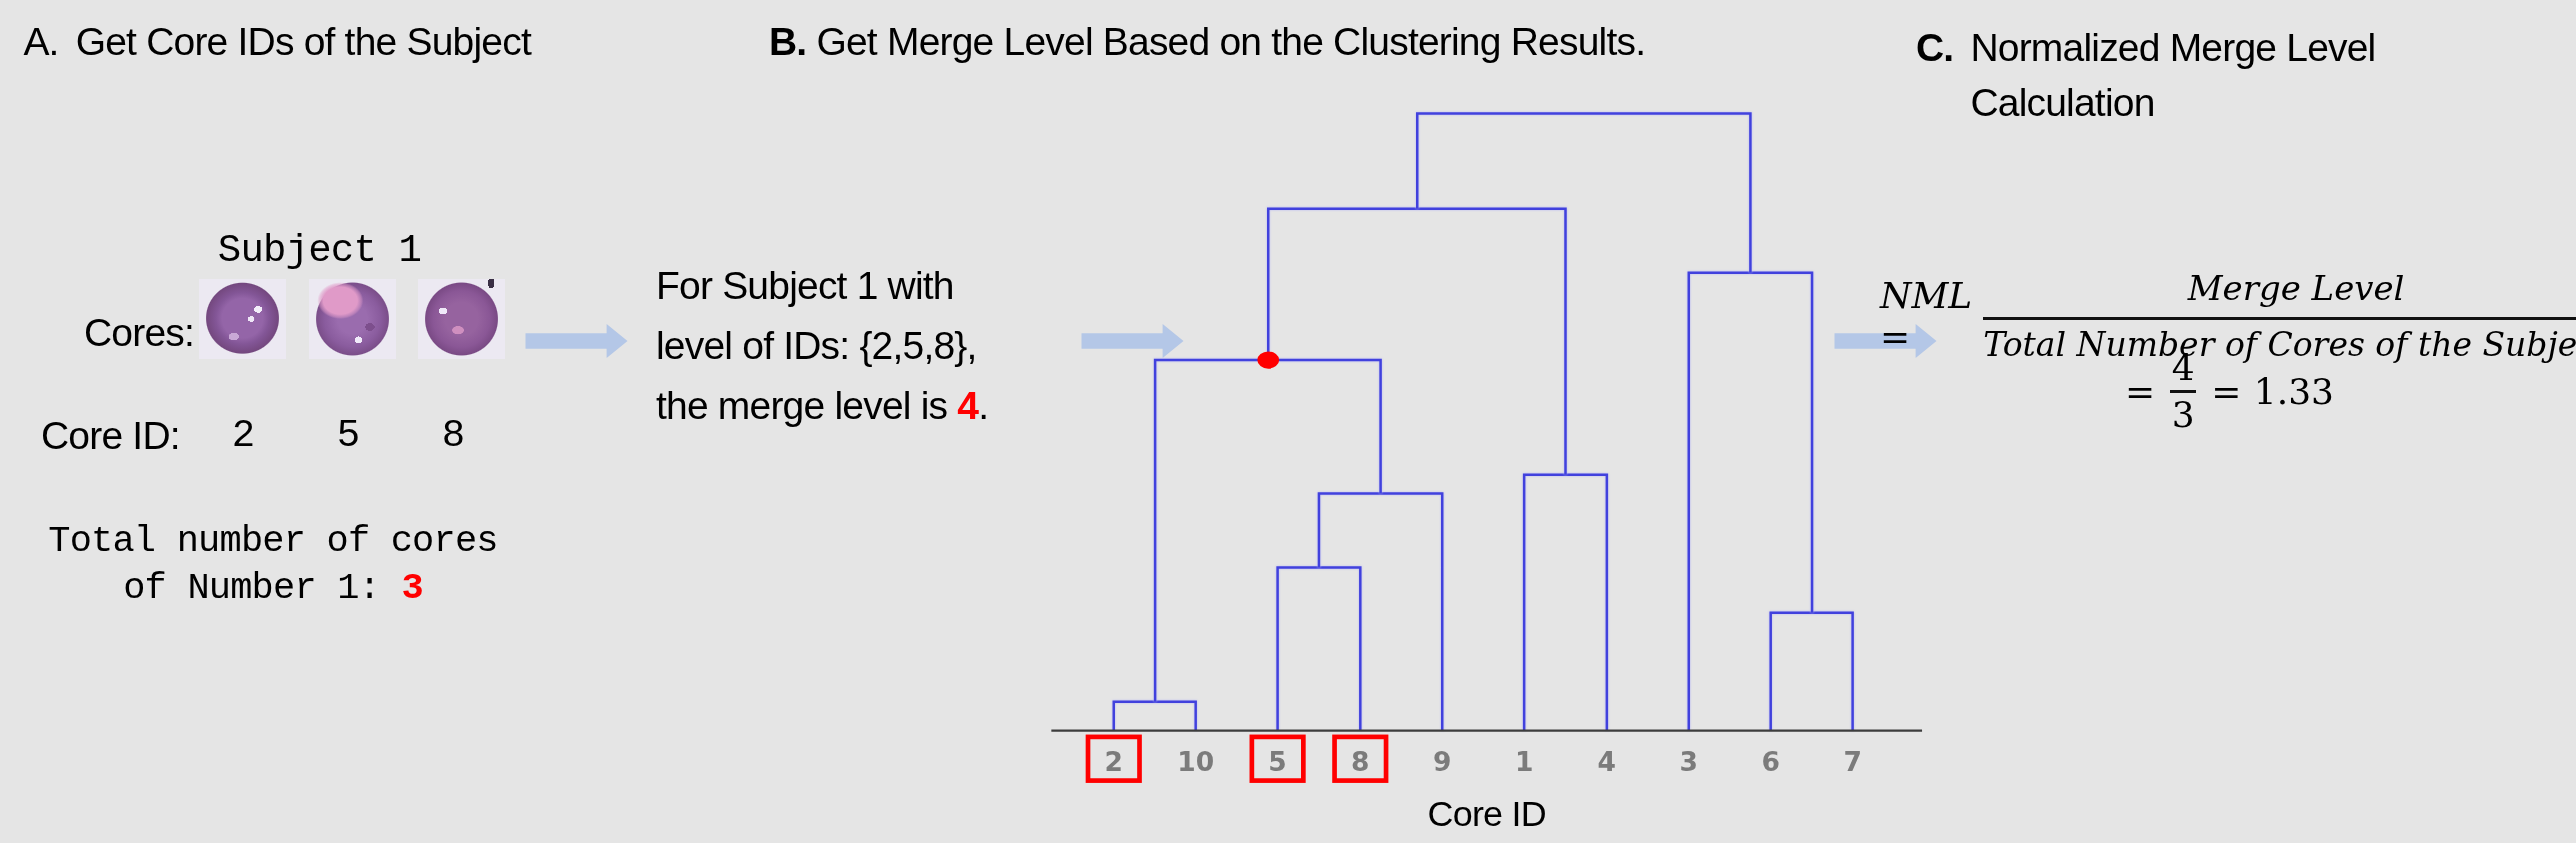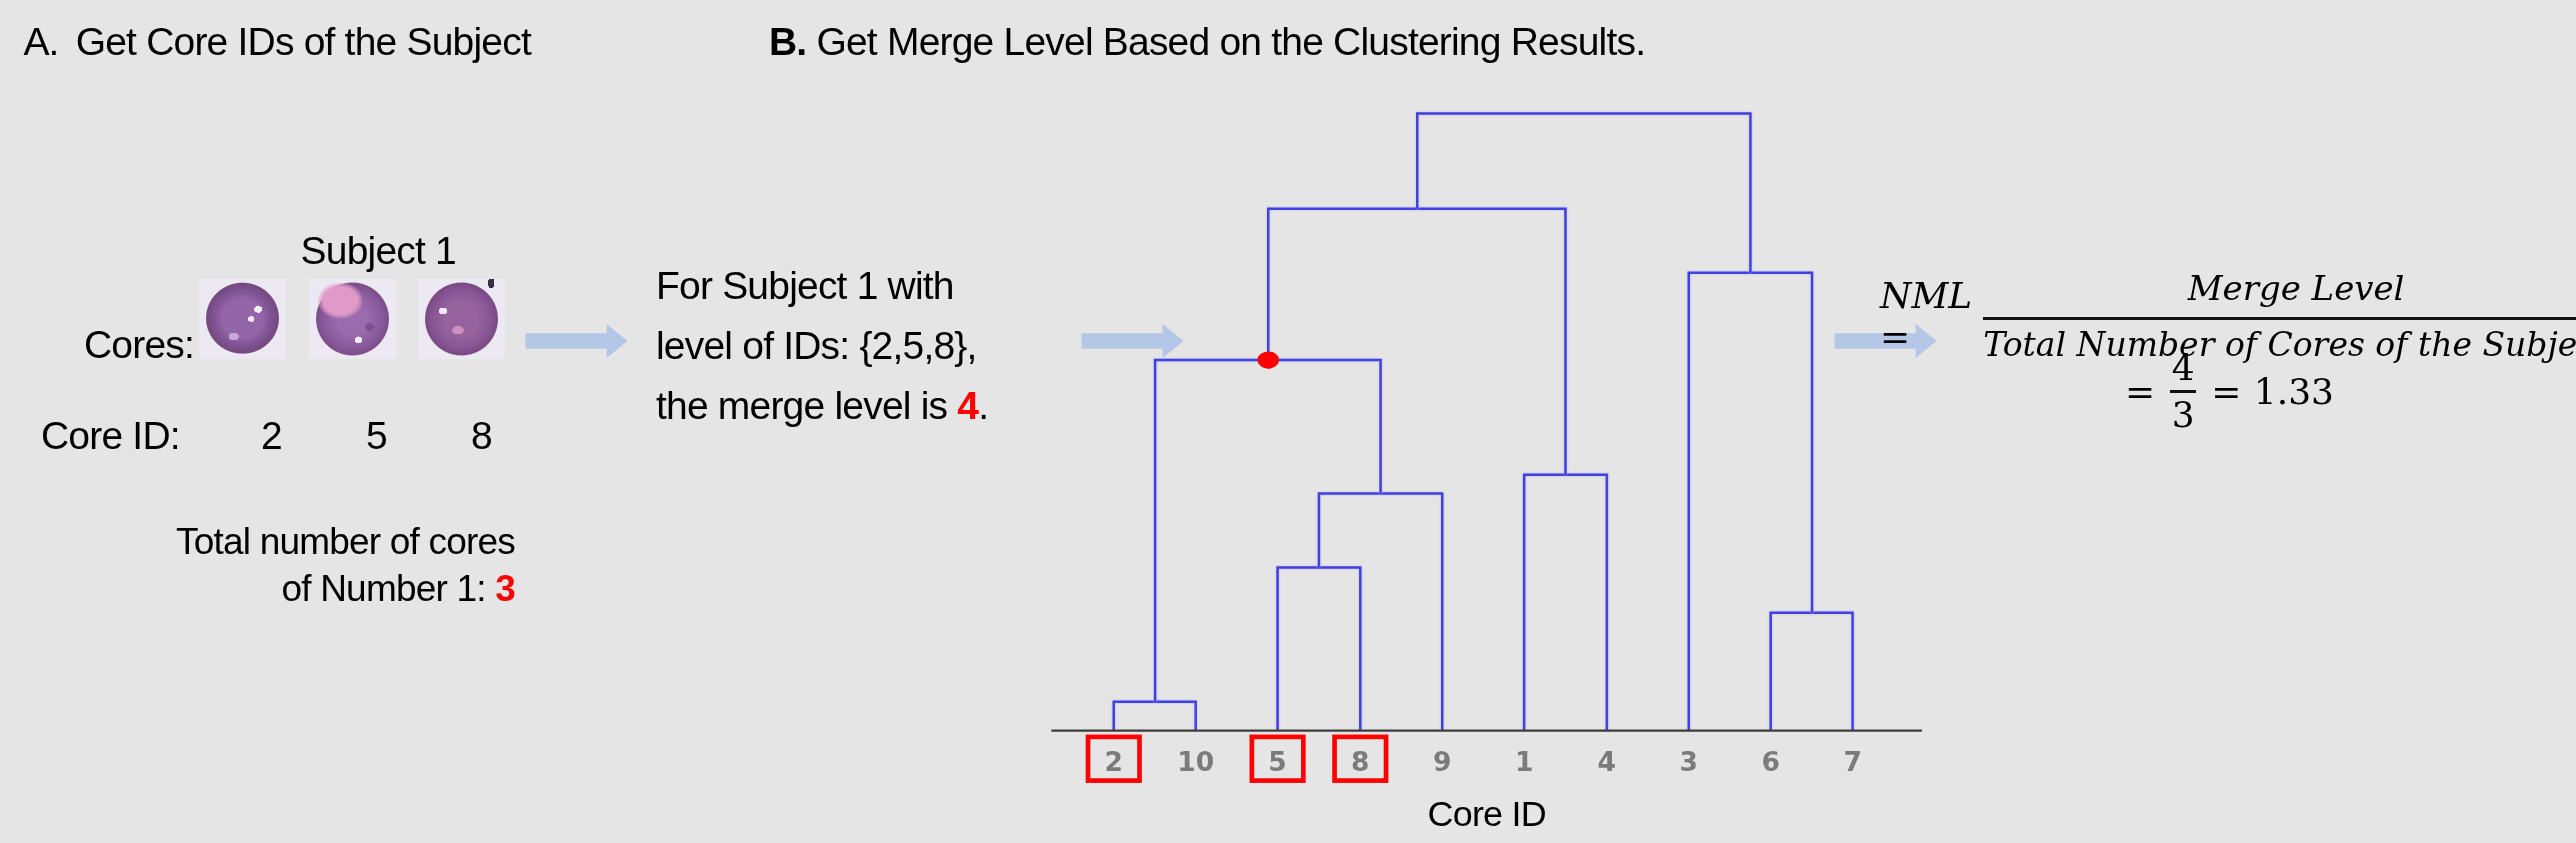--- a/index.html
+++ b/index.html
@@ -6,21 +6,21 @@
     --blue:#4141dd; --halo:#b9b9f5; --arrow:#b4c7e7; --red:#ff0000;
     --leafgray:#7b7b7b; --axisgray:#3d3d3d; --ink:#000000;
   }
   html,body{margin:0;padding:0;background:#ffffff;}
   .canvas{position:relative;width:2576px;height:843px;background:#e5e5e5;overflow:hidden;
           font-family:"Liberation Sans",sans-serif;color:var(--ink);}
   .abs{position:absolute;}
   .t50{font-size:39px;letter-spacing:-0.8px;line-height:1.15;white-space:nowrap;}
   .bold{font-weight:bold;}
   .red{color:var(--red);font-weight:bold;}
-  .center{text-align:right;}
+  .center{text-align:center;font-family:Liberation Mono, monospace;}
   
   .ptitle{font-size:39px;letter-spacing:-0.8px;white-space:nowrap;}
   .ptitle .gap{display:inline-block;width:17px;}
   
   .core-img{position:absolute;width:87px;height:80px;background:#ece9f2;}
   .core-img .blob{position:absolute;inset:0;}
   .core1 .blob{background:
     radial-gradient(7px 5.5px at 68% 38%, #f3eefa 0 60%, transparent 61%),
     radial-gradient(5.5px 4.7px at 60% 50%, #efe7f7 0 60%, transparent 61%),
     radial-gradient(8.6px 6.2px at 40% 72%, #c9a8d6 0 60%, transparent 61%),
@@ -69,21 +69,21 @@
 <body>
 
 <div class="canvas">
 
   <div class="abs ptitle" style="left:23.4px;top:20px;">
     <span>A.</span><span class="gap"></span><span>Get Core IDs of the Subject</span>
   </div>
 
   <div class="abs t50 center" style="left:183px;top:229px;width:273px;">Subject 1</div>
 
-  <div class="abs t50" style="left:84px;top:311px;margin-top:12px;">Cores:</div>
+  <div class="abs t50" style="left:84px;top:311px;">Cores:</div>
 
   <div class="core-img core1 abs" style="left:199px;top:279px;">
       <div class="blob"></div>
     </div>
   <div class="core-img core2 abs" style="left:309px;top:279px;">
       <div class="blob"></div>
     </div>
   <div class="core-img core3 abs" style="left:418px;top:279px;">
       <div class="blob"></div>
     </div>
@@ -137,20 +137,24 @@
       <text class="leaf" x="1848" y="988">9</text>
       <text class="leaf" x="1953" y="988">1</text>
       <text class="leaf" x="2059" y="988">4</text>
       <text class="leaf" x="2164" y="988">3</text>
       <text class="leaf" x="2269" y="988">6</text>
       <text class="leaf" x="2374" y="988">7</text>
       <ellipse class="dot" cx="1625" cy="461" rx="14" ry="11"></ellipse>
       <text class="xlabel" x="1905" y="1058">Core ID</text>
     </svg>
 
+  <div class="abs ptitle" style="left:1916px;top:20px;line-height:55px;">
+    <span class="bold">C.</span><span class="gap"></span><span>Normalized Merge Level</span><br>
+    <span style="visibility:hidden">C.</span><span class="gap"></span><span>Calculation</span>
+  </div>
 
   <svg class="flow-arrow" style="left:1834px;top:324px;" viewBox="0 0 132 44">
     <polygon points="0,12 105,12 105,0 132,22 105,44 105,32 0,32"></polygon>
   </svg>
 
   <div class="formula-row1">
     <span class="serif-i formula-lhs">NML =</span>
     <div class="frac">
       <span class="serif-i num">Merge Level</span>
       <div class="bar"></div>

